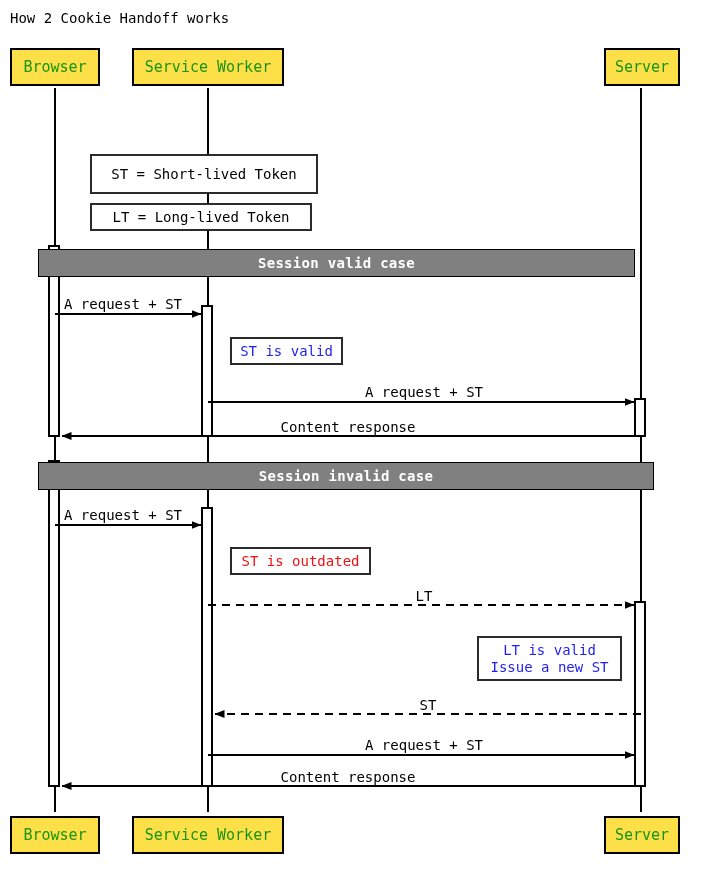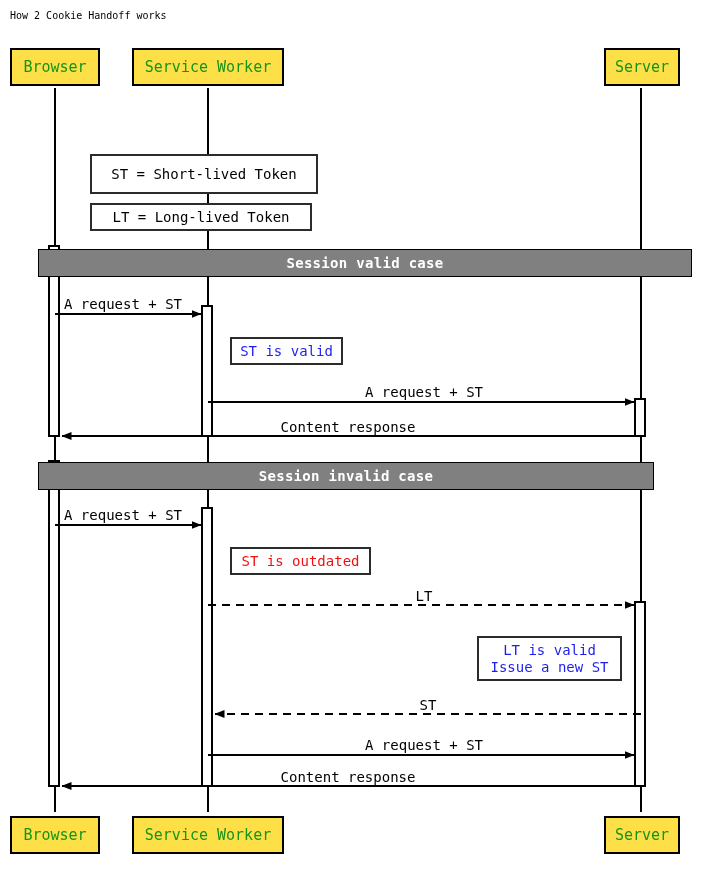--- a/index.html
+++ b/index.html
@@ -21,21 +21,21 @@
     position: absolute;
     left: 0;
     top: 0;
     width: 710px;
     height: 872px;
   }
   .diagram-title {
     position: absolute;
     left: 10px;
     top: 10px;
-    font-size: 10px;
+    font-size: 14px;
     color: #000000;
     white-space: nowrap;
   }
   
   .participant {
     position: absolute;
     box-sizing: border-box;
     border: 2px solid #000000;
     background: #fde047;
     color: #179317;
@@ -170,21 +170,21 @@
     <span>Server</span>
   </div>
 
   <div class="note" style="left:90px; top:154px; width:228px; height:40px;">
     <span>ST = Short-lived Token</span>
   </div>
   <div class="note" style="left:90px; top:203px; width:222px; height:28px;">
     <span>LT = Long-lived Token</span>
   </div>
 
-  <div class="divider" style="left:38px; top:249px; width:654px; height:28px;">
+  <div class="divider" style="left:38px; top:249px; width:597px; height:28px;">
     <span>Session valid case</span>
   </div>
 
   <div class="divider" style="left:38px; top:462px; width:616px; height:28px;">
     <span>Session invalid case</span>
   </div>
 
   <div class="msg-label" style="left:64px; top:297px;">A request + ST</div>
 
   <div class="msg-label center" style="left:424px; top:385px;">A request + ST</div>

